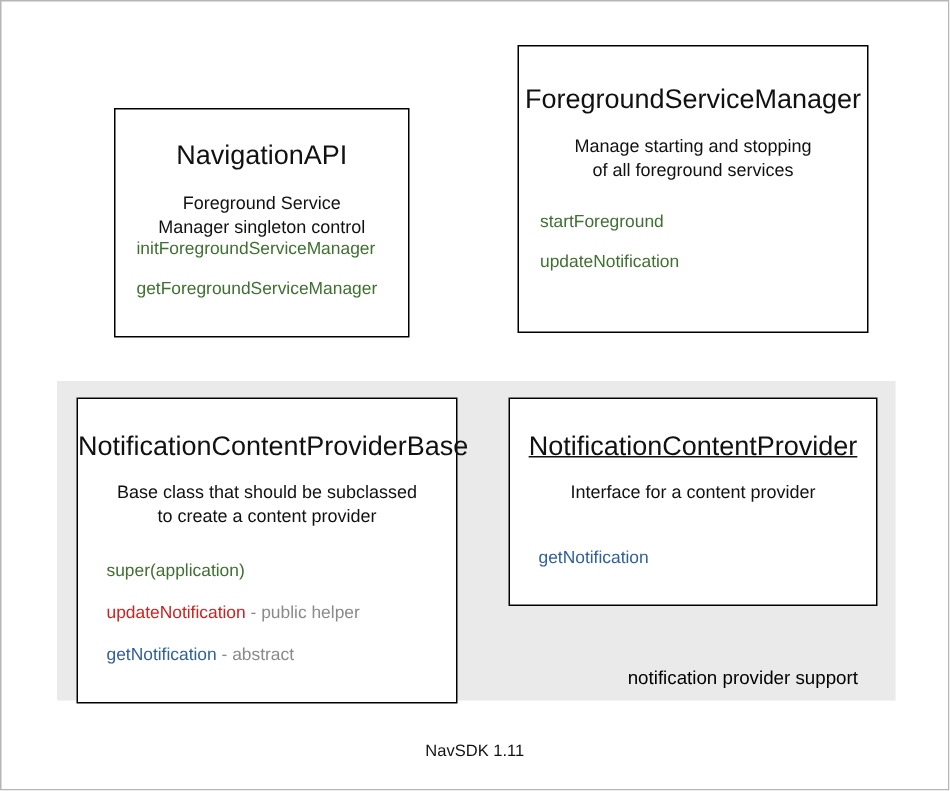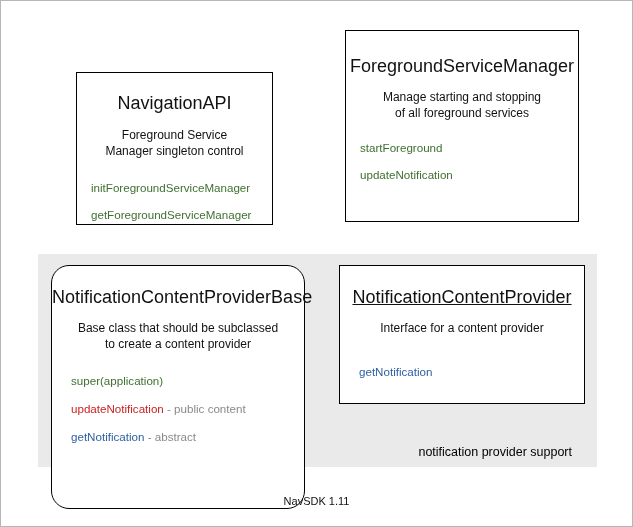--- a/index.html
+++ b/index.html
@@ -80,33 +80,33 @@
   .c-green { color: #3e7030; }
   .c-red   { color: #cc2222; }
   .c-blue  { color: #2e5f9e; }
 
   
   #box-navigation-api {
     left: 75px; top: 71px; width: 197px; height: 153px;
   }
   #box-navigation-api .class-title { margin-top: 20px; }
   #box-navigation-api .class-desc  { margin-top: 14px; }
-  #box-navigation-api .member-list { margin-top: 22px; padding-left: 14px; }
+  #box-navigation-api .member-list { padding-left: 14px; }
   #box-navigation-api .member + .member { margin-top: 13px; }
 
   #box-foreground-service-manager {
     left: 344px; top: 29px; width: 234px; height: 192px;
   }
   #box-foreground-service-manager .class-title { margin-top: 25px; }
   #box-foreground-service-manager .class-desc  { margin-top: 13px; }
   #box-foreground-service-manager .member-list { margin-top: 20px; padding-left: 14px; }
   #box-foreground-service-manager .member + .member { margin-top: 13px; }
 
   #box-ncp-base {
-    left: 50px; top: 264px; width: 254px; height: 244px; border-radius: 18px;
+    left: 50px; top: 264px; width: 254px; height: 204px;
   }
   #box-ncp-base .class-title { margin-top: 21px; }
   #box-ncp-base .class-desc  { margin-top: 13px; }
   #box-ncp-base .member-list { margin-top: 22px; padding-left: 19px; }
   #box-ncp-base .member + .member { margin-top: 14px; }
 
   #box-ncp-interface {
     left: 338px; top: 264px; width: 246px; height: 139px;
   }
   #box-ncp-interface .class-title { margin-top: 21px; text-decoration: underline; }
@@ -163,21 +163,21 @@
 
   <div class="class-box" id="box-ncp-base">
     <div class="class-title">NotificationContentProviderBase</div>
     <div class="class-desc">Base class that should be subclassed
 to create a content provider</div>
     <ul class="member-list">
       <li class="member">
         <span class="member-name c-green">super(application)</span><span class="member-note"></span>
       </li>
       <li class="member">
-        <span class="member-name c-red">updateNotification</span><span class="member-note"> - public content</span>
+        <span class="member-name c-red">updateNotification</span><span class="member-note"> - public helper</span>
       </li>
       <li class="member">
         <span class="member-name c-blue">getNotification</span><span class="member-note"> - abstract</span>
       </li>
     </ul>
   </div>
 
   <div class="class-box" id="box-ncp-interface">
     <div class="class-title">NotificationContentProvider</div>
     <div class="class-desc">Interface for a content provider</div>

